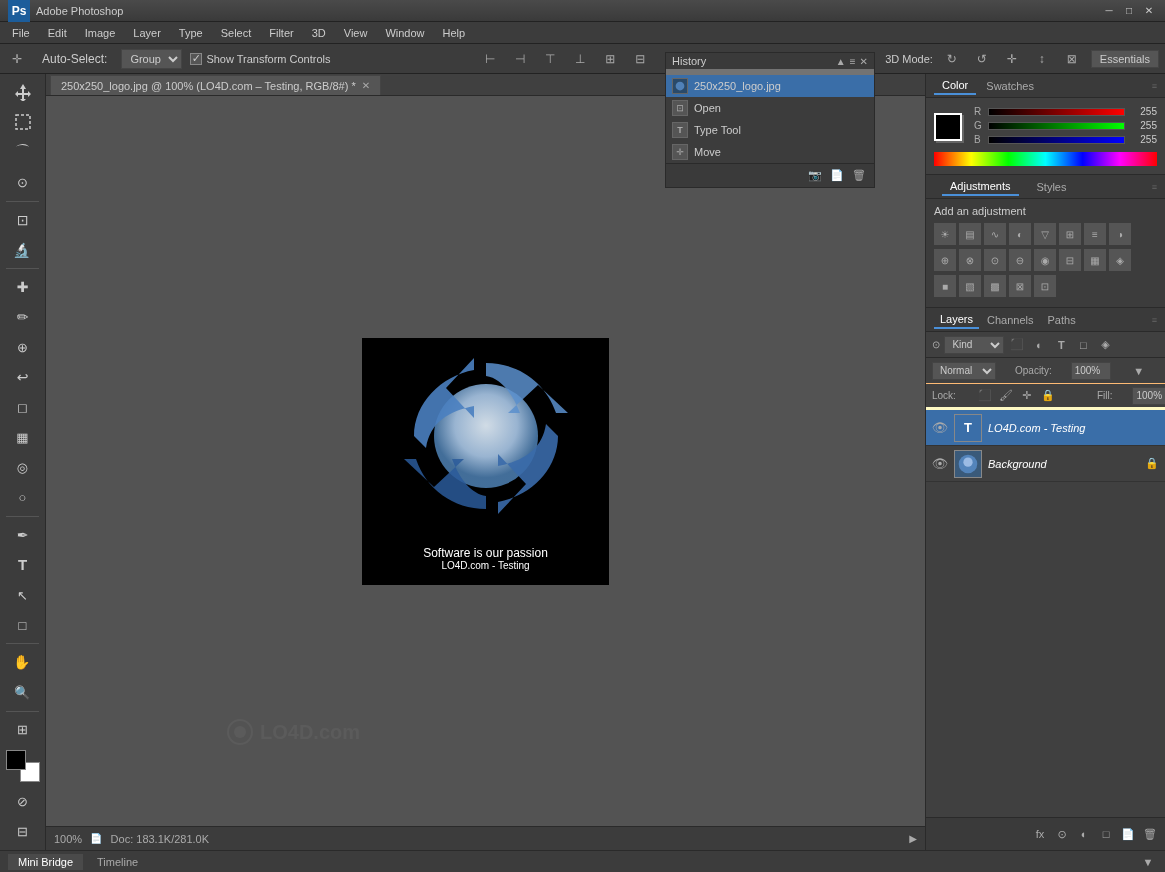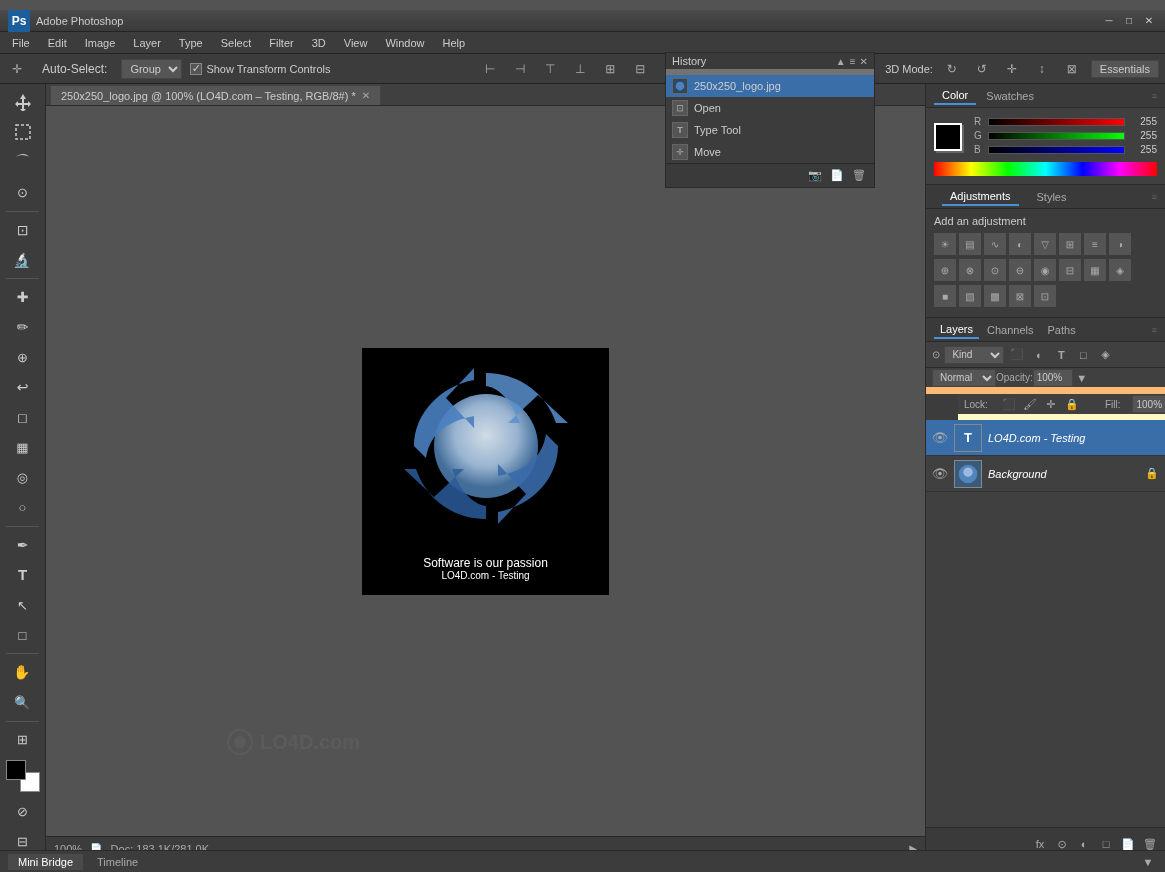--- a/index.html
+++ b/index.html
@@ -1,19 +1,19 @@
 <!DOCTYPE html>
 <html><head>
   <meta charset="utf-8">
   <style>
     * { margin: 0; padding: 0; box-sizing: border-box; }
     body { width: 1165px; height: 872px; background: #535353; font-family: 'Arial', sans-serif; font-size: 11px; color: #ccc; overflow: hidden; position: relative; }
 
     
-    #titlebar { width: 100%; height: 22px; background: linear-gradient(to bottom, #4a4a4a, #3a3a3a); display: flex; align-items: center; justify-content: space-between; padding: 0 8px; border-bottom: 1px solid #222; margin-top: 10px; }
+    #titlebar { width: 100%; height: 22px; background: linear-gradient(to bottom, #4a4a4a, #3a3a3a); display: flex; align-items: center; justify-content: space-between; padding: 0 8px; border-bottom: 1px solid #222; }
     #titlebar-left { display: flex; align-items: center; gap: 6px; }
     #ps-logo { width: 22px; height: 22px; background: #1c5d9b; display: flex; align-items: center; justify-content: center; color: #fff; font-weight: bold; font-size: 12px; }
     #titlebar-title { color: #ccc; font-size: 11px; }
     #titlebar-controls { display: flex; gap: 4px; }
     .title-btn { width: 16px; height: 16px; display: flex; align-items: center; justify-content: center; font-size: 10px; color: #ccc; cursor: pointer; }
 
     
     #menubar { width: 100%; height: 22px; background: #3c3c3c; display: flex; align-items: center; padding: 0 4px; gap: 2px; border-bottom: 1px solid #222; }
     .menu-item { padding: 2px 8px; cursor: pointer; font-size: 11px; color: #ccc; }
 
@@ -73,22 +73,22 @@
     .adj-title { font-size: 11px; color: #ccc; margin-bottom: 6px; }
     .adj-icons-row { display: flex; gap: 3px; margin-bottom: 4px; flex-wrap: wrap; }
     .adj-icon { width: 22px; height: 22px; background: #555; display: flex; align-items: center; justify-content: center; cursor: pointer; font-size: 10px; color: #aaa; }
 
     
     #layers-panel { flex: 1; display: flex; flex-direction: column; min-height: 0; }
     .layers-header { height: 24px; background: #3a3a3a; display: flex; align-items: center; padding: 0 8px; gap: 2px; border-bottom: 1px solid #2a2a2a; }
     .layers-tab { padding: 2px 6px; cursor: pointer; font-size: 11px; color: #aaa; }
     .layers-tab.active { color: #fff; }
     .layers-toolbar { height: 26px; background: #404040; display: flex; align-items: center; padding: 0 6px; gap: 4px; border-bottom: 1px solid #2a2a2a; }
-    .layers-toolbar2 { height: 26px; background: #404040; display: flex; align-items: center; padding: 0 6px; gap: 0; border-bottom: 7px solid #fdba74; }
-    .layers-toolbar3 { height: 26px; background: #404040; display: flex; align-items: center; padding: 0 6px; gap: 12px; border-bottom: 6px solid #fef9c3; margin-left: 32px; }
+    .layers-toolbar2 { height: 26px; background: #404040; display: flex; align-items: center; padding: 0 6px; gap: 19px; border-bottom: 1px solid #fdba74; }
+    .layers-toolbar3 { height: 26px; background: #404040; display: flex; align-items: center; padding: 0 6px; gap: 20px; border-bottom: 3px solid #fef9c3; }
     .kind-dropdown { background: #555; border: 1px solid #444; color: #ccc; font-size: 10px; padding: 1px 3px; height: 18px; width: 60px; }
     .layer-icon-btn { width: 18px; height: 18px; display: flex; align-items: center; justify-content: center; cursor: pointer; color: #aaa; font-size: 11px; }
     .blend-dropdown { background: #555; border: 1px solid #444; color: #ccc; font-size: 10px; padding: 1px 3px; height: 18px; width: 64px; }
     .opacity-label { font-size: 10px; color: #aaa; }
     .opacity-val { background: #555; border: 1px solid #444; color: #ccc; font-size: 10px; padding: 1px 3px; height: 18px; width: 40px; }
     .lock-label { font-size: 10px; color: #aaa; }
     .lock-icons { display: flex; gap: 3px; }
     .fill-label { font-size: 10px; color: #aaa; }
     .fill-val { background: #555; border: 1px solid #444; color: #ccc; font-size: 10px; padding: 1px 3px; height: 18px; width: 40px; }
     .layers-list { flex: 1; overflow-y: auto; background: #404040; }

